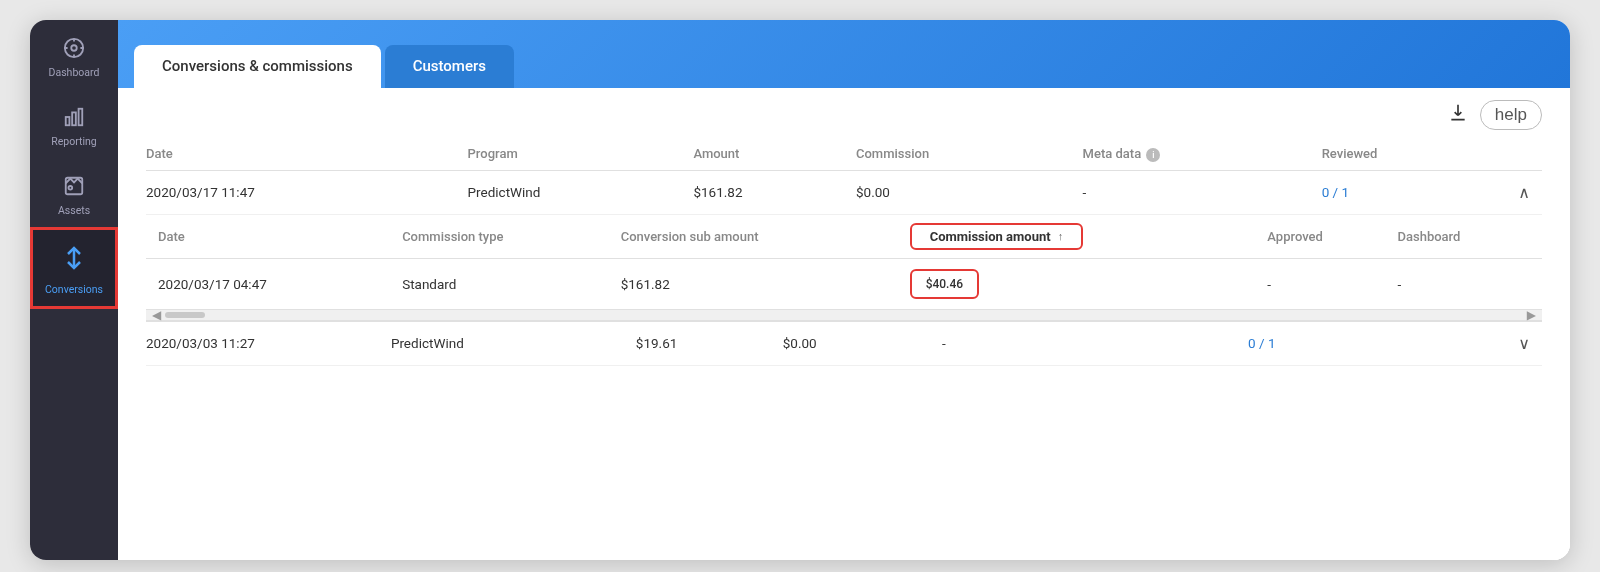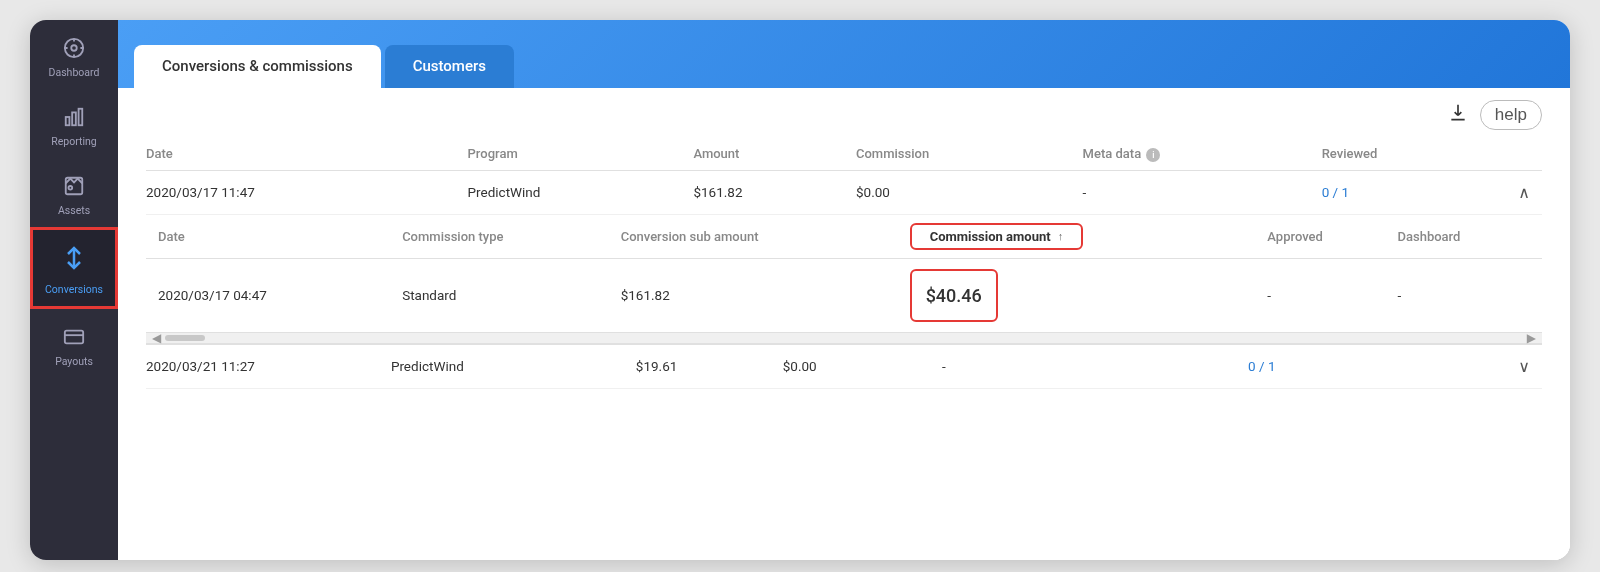--- a/index.html
+++ b/index.html
@@ -196,24 +196,24 @@
       padding: 10px 12px 10px 0;
       color: #333;
       font-size: 13.5px;
       background: #fff;
     }
 
     
     .highlight-box {
       border: 2.5px solid #e53935;
       border-radius: 6px;
-      padding: 14px 14px;
+      padding: 6px 14px;
       display: inline-block;
       background: #fff;
-      font-size: 18px;
+      font-size: 12px;
       font-weight: 500;
       color: #333;
     }
 
     .col-header-highlighted {
       border: 2.5px solid #e53935;
       border-radius: 6px;
       padding: 4px 18px;
       display: inline-flex;
       align-items: center;
@@ -312,29 +312,20 @@
     </div>
     <div class="sidebar-item active-red" style="border:3px solid #e53935;background:#23232f;color:#4a9ef5;width:100%;display:flex;flex-direction:column;align-items:center;justify-content:center;padding:14px 0 10px;cursor:pointer;gap:11px;">
       <div class="icon-wrap" style="color:#4a9ef5;">
         <svg width="24" height="24" viewBox="0 0 24 24" fill="none" stroke="#4a9ef5" stroke-width="2.5">
             <line x1="12" y1="2" x2="12" y2="22"></line>
             <polyline points="6,8 12,2 18,8"></polyline>
             <polyline points="6,16 12,22 18,16"></polyline>
           </svg>
       </div>
       <span class="sidebar-label" style="color:#4a9ef5;font-size:10.5px;">Conversions</span>
-    </div>
-    <div class="sidebar-item">
-      <div class="icon-wrap">
-        <svg width="22" height="22" viewBox="0 0 24 24" fill="none" stroke="currentColor" stroke-width="2">
-            <rect x="2" y="5" width="20" height="14" rx="2"></rect>
-            <line x1="2" y1="10" x2="22" y2="10"></line>
-          </svg>
-      </div>
-      <span class="sidebar-label">Payouts</span>
     </div>
   </nav>
 
   <div class="main-content">
 
     <div class="tabs-header">
       <div class="tab inactive">
         <span>Conversions &amp; commissions</span>
       </div>
       <div class="tab active">
@@ -438,21 +429,21 @@
           <div class="scroll-bar-row">
             <span class="prev-arrow">◀</span>
             <div class="scroll-indicator"></div>
             <span class="next-arrow">▶</span>
           </div>
         </div>
 
         <table class="main-table">
           <tbody>
             <tr>
-              <td style="width:200px;">2020/03/21 11:27</td>
+              <td style="width:200px;">2020/03/03 11:27</td>
               <td style="width:200px;">PredictWind</td>
               <td style="width:120px;">$19.61</td>
               <td style="width:130px;">$0.00</td>
               <td style="width:250px;">-</td>
               <td style="width:200px;">
                 <a class="reviewed-link">
                   <span>0 / 1</span>
                 </a>
               </td>
               <td style="width:40px;">

